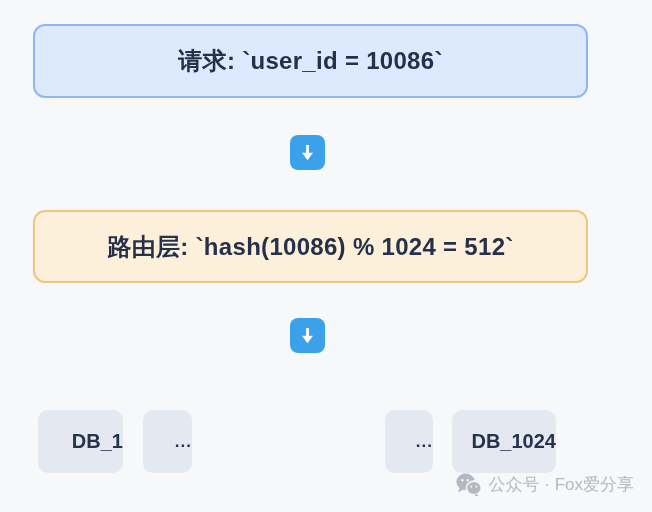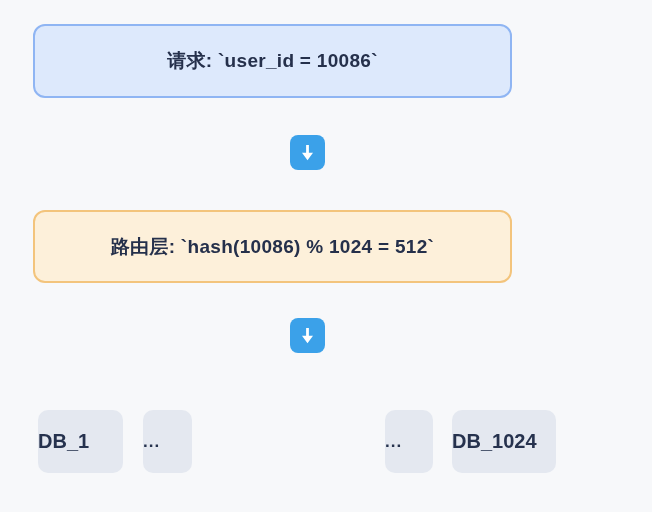--- a/index.html
+++ b/index.html
@@ -17,42 +17,42 @@
   body{
     background:var(--bg);
     font-family:"Liberation Sans","DejaVu Sans",sans-serif;
     position:relative;
     overflow:hidden;
   }
   .stage{position:absolute;inset:0;width:652px;height:512px;}
 
   .flow-box{
     position:absolute;
-    left:33px;width:479px;
+    left:33px;width:555px;
     display:flex;align-items:center;justify-content:center;
     border-radius:12px;
-    font-weight:700;font-size:19px;color:var(--box-text);
+    font-weight:700;font-size:24px;color:var(--box-text);
     letter-spacing:.3px;
   }
   .request-box{top:24px;height:74px;background:var(--req-bg);border:2px solid var(--req-border);}
   .router-box{top:210px;height:73px;background:var(--route-bg);border:2px solid var(--route-border);}
 
   .down-arrow{
     position:absolute;left:290px;width:35px;height:35px;
     background:var(--arrow-bg);border-radius:8px;
     display:flex;align-items:center;justify-content:center;
   }
   .arrow-1{top:135px;}
   .arrow-2{top:318px;}
   .down-arrow svg{width:23px;height:23px;display:block;}
 
   .db-node{
     position:absolute;top:410px;height:63px;
     background:var(--db-bg);border-radius:10px;
-    display:flex;align-items:center;justify-content:flex-start;
+    display:flex;align-items:center;justify-content:flex-end;
     font-weight:700;font-size:20px;color:var(--db-text);
   }
   .db-1{left:38px;width:85px;}
   .db-dots-1{left:143px;width:49px;font-size:17px;letter-spacing:1px;}
   .db-dots-2{left:385px;width:48px;font-size:17px;letter-spacing:1px;}
   .db-1024{left:452px;width:104px;}
   .db-512{
     left:210px;top:391px;width:155px;height:101px;
     background:var(--hl-bg);border:3px solid var(--hl-border);
     border-radius:12px;color:var(--hl-text);font-size:22px;
@@ -100,14 +100,29 @@
 
 
   <div class="db-node db-dots-2">
     <span>...</span>
   </div>
 
   <div class="db-node db-1024">
     <span>DB_1024</span>
   </div>
 
+  <div class="watermark">
+    <span>
+      <svg width="27" height="25" viewBox="0 0 28 26" aria-hidden="true">
+        <ellipse cx="11" cy="10.2" rx="9.6" ry="8.6" fill="#b3b8c2"></ellipse>
+        <path d="M5.2 16.2 L2.8 21 L8.2 18.6 Z" fill="#b3b8c2"></path>
+        <circle cx="7.6" cy="8.6" r="1.25" fill="#f7f8fa"></circle>
+        <circle cx="13.2" cy="8.6" r="1.25" fill="#f7f8fa"></circle>
+        <ellipse cx="19.6" cy="16.6" rx="7.7" ry="7.1" fill="#b3b8c2" stroke="#f7f8fa" stroke-width="1.6"></ellipse>
+        <path d="M22.6 22.6 L24.4 25.6 L19.6 24.1 Z" fill="#b3b8c2"></path>
+        <circle cx="16.9" cy="15.2" r="1.05" fill="#f7f8fa"></circle>
+        <circle cx="22.1" cy="15.2" r="1.05" fill="#f7f8fa"></circle>
+      </svg>
+    </span>
+    <span>公众号 · Fox爱分享</span>
+  </div>
 
 </div>
 
 </body></html>

